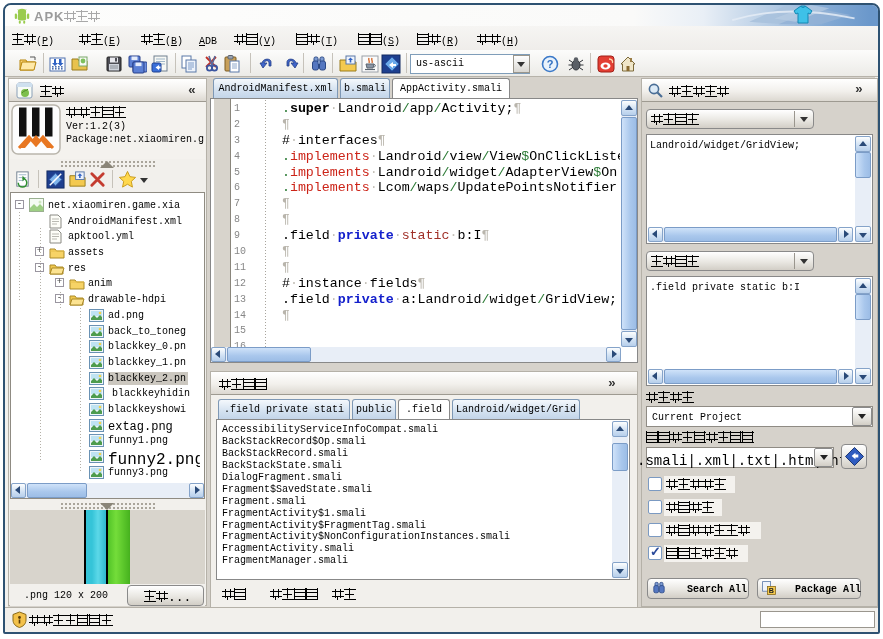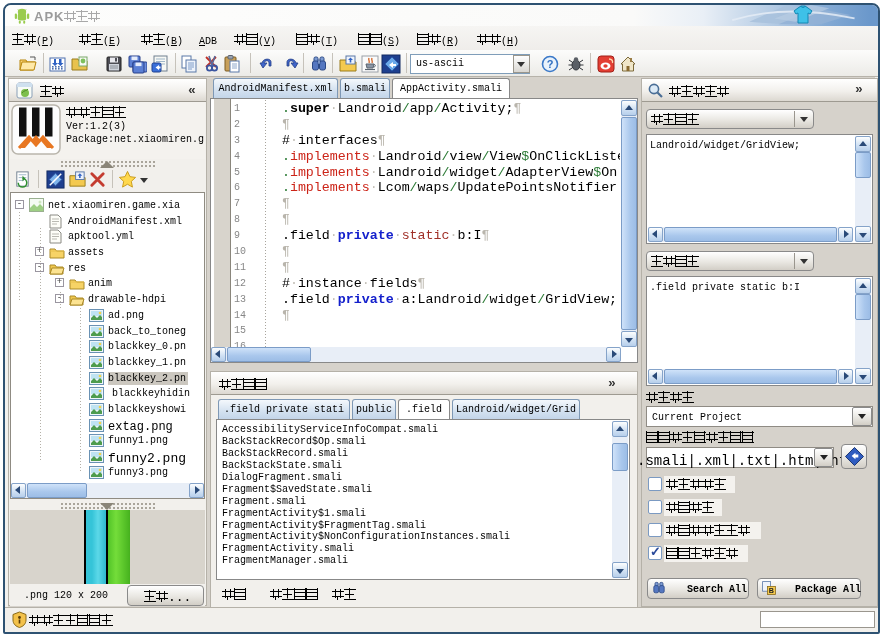--- a/index.html
+++ b/index.html
@@ -331,21 +331,21 @@
       <path d="M2 9 L5 6 L8 9 L11 6 L13 8 L13 11 L2 11 Z" fill="#4e9c4e"></path>
       <circle cx="11" cy="4" r="1.3" fill="#f3d14a"></circle>
     </svg></div>
 <div class="abs mono" style="left:108px;top:434px;font-size:10px;color:#000;white-space:nowrap;max-width:92px;overflow:hidden;padding:1px 2px 1px 0">funny1.png</div>
 <div class="abs" style="left:89px;top:449px"><svg width="15" height="13">
       <rect x="0.5" y="0.5" width="14" height="12" fill="#eef6fb" stroke="#6a92b4"></rect>
       <rect x="2" y="2" width="11" height="5" fill="#bfe3f2"></rect>
       <path d="M2 9 L5 6 L8 9 L11 6 L13 8 L13 11 L2 11 Z" fill="#4e9c4e"></path>
       <circle cx="11" cy="4" r="1.3" fill="#f3d14a"></circle>
     </svg></div>
-<div class="abs mono" style="left:108px;top:450px;font-size:13px;color:#000;white-space:nowrap;max-width:92px;overflow:hidden;padding:1px 2px 1px 0">funny2.png</div>
+<div class="abs mono" style="left:108px;top:450px;font-size:16px;color:#000;white-space:nowrap;max-width:92px;overflow:hidden;padding:1px 2px 1px 0">funny2.png</div>
 <div class="abs" style="left:89px;top:465px"><svg width="15" height="13">
       <rect x="0.5" y="0.5" width="14" height="12" fill="#eef6fb" stroke="#6a92b4"></rect>
       <rect x="2" y="2" width="11" height="5" fill="#bfe3f2"></rect>
       <path d="M2 9 L5 6 L8 9 L11 6 L13 8 L13 11 L2 11 Z" fill="#4e9c4e"></path>
       <circle cx="11" cy="4" r="1.3" fill="#f3d14a"></circle>
     </svg></div>
 <div class="abs mono" style="left:108px;top:466px;font-size:10px;color:#000;white-space:nowrap;max-width:92px;overflow:hidden;padding:1px 2px 1px 0">funny3.png</div>
 <div class="abs" style="left:19px;top:212px;width:1px;height:88px;background-image:linear-gradient(#b5b1a8 1px,transparent 1px);background-size:1px 3px"></div>
 <div class="abs" style="left:40px;top:228px;width:1px;height:234px;background-image:linear-gradient(#b5b1a8 1px,transparent 1px);background-size:1px 3px"></div>
 <div class="abs" style="left:60px;top:292px;width:1px;height:16px;background-image:linear-gradient(#b5b1a8 1px,transparent 1px);background-size:1px 3px"></div>

